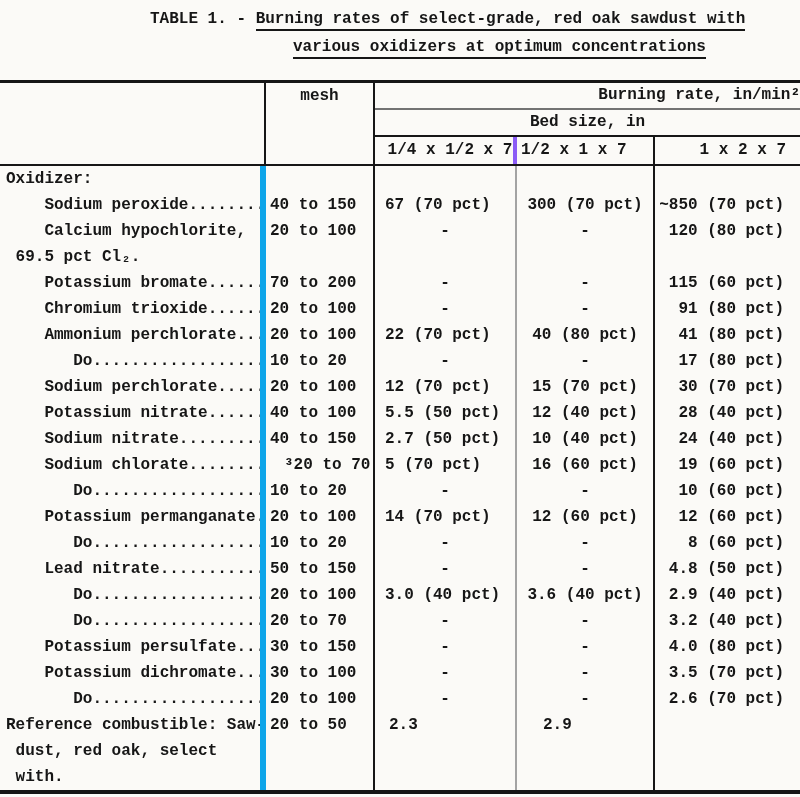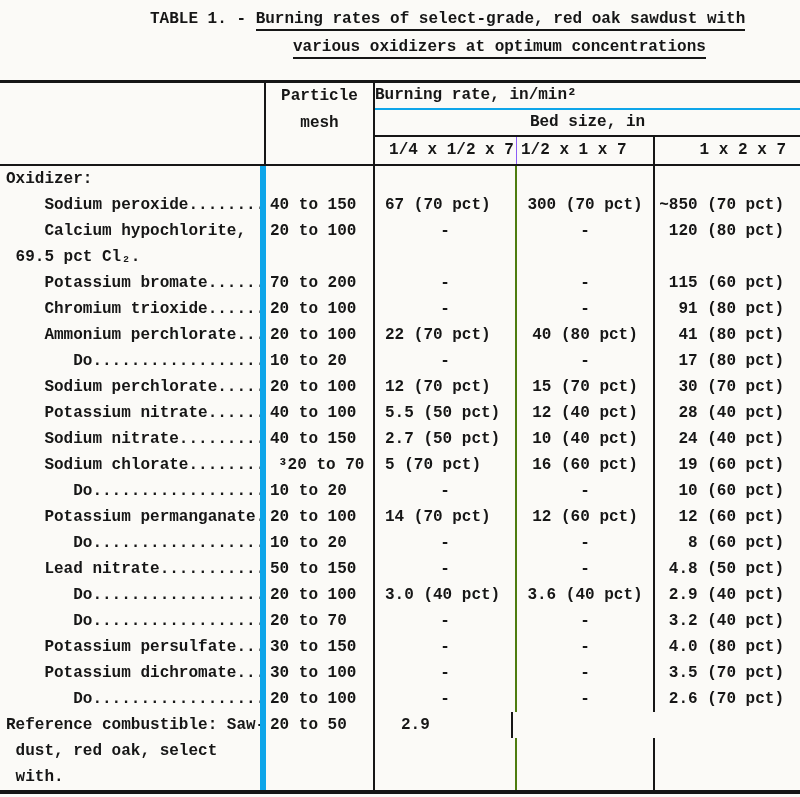--- a/index.html
+++ b/index.html
@@ -22,33 +22,33 @@
   .tablebox { position: absolute; top: 80px; left: 0; width: 800px; }
   .rule { background: #161616; width: 800px; }
   .top-rule { height: 3px; }
   .mid-rule { height: 2px; }
   .bottom-rule { height: 4px; }
 
   .header { display: flex; height: 81px; font-size: 16px; }
   .h-col1 { width: 266px; border-right: 2px solid #161616; }
   .h-col2 { width: 109px; border-right: 2px solid #161616; text-align: center; line-height: 27px; }
   .h-group { flex: 1; display: flex; flex-direction: column; }
-  .h-burn { height: 27px; line-height: 25px; text-align: left; border-bottom: 2px solid #0ea5e9; }
+  .h-burn { height: 27px; line-height: 25px; text-align: right; border-bottom: 2px solid #737373; }
   .h-bed  { height: 27px; line-height: 25px; text-align: center; border-bottom: 2px solid #161616; }
   .h-cols { flex: 1; display: flex; line-height: 26px; }
-  .h-c1 { width: 142px; border-right: 1px solid #8b5cf6; text-align: center; white-space: pre; padding-left: 12px; }
+  .h-c1 { width: 142px; border-right: 4px solid #8b5cf6; text-align: center; white-space: pre; padding-left: 12px; }
   .h-c2 { width: 138px; border-right: 2px solid #161616; padding-left: 4px; white-space: pre; }
   .h-c3 { flex: 1; text-align: right; padding-right: 14px; white-space: pre; }
 
   .tbody { font-size: 16px; }
   .row { display: flex; height: 26px; line-height: 26px; }
   .lbl  { width: 266px; border-right: 6px solid #0ea5e9; padding-left: 6px;  white-space: pre; overflow: hidden; }
   .size { width: 109px; border-right: 2px solid #161616; padding-left: 4px; white-space: pre; overflow: hidden; }
-  .size.sup3 { padding-left: 12px; }
-  .c1 { width: 142px; border-right: 2px solid #4d7c0f; padding-left: 10px; white-space: pre; overflow: hidden; }
+  .size.sup3 { padding-left: 18px; }
+  .c1 { width: 142px; border-right: 2px solid #a3a3a3; padding-left: 10px; white-space: pre; overflow: hidden; }
   .c2 { width: 138px; border-right: 2px solid #161616; text-align: center; white-space: pre; overflow: hidden; }
   .c3 { flex: 1; text-align: right; padding-right: 16px; white-space: pre; overflow: hidden; }
   .c1.dash { text-align: center; padding-left: 0; }
   .row.ref .c1 { padding-left: 14px; }
   .row.ref .c2 { text-align: left; padding-left: 26px; }
   .row.ref .c3 { text-align: left; padding-right: 0; padding-left: 10px; }
 </style>
 </head>
 <body>
 
@@ -56,21 +56,20 @@
 
   <div class="title1"><span>TABLE 1. - </span><span class="u">Burning rates of select-grade, red oak sawdust with</span></div>
   <div class="title2"><span class="u">various oxidizers at optimum concentrations</span></div>
 
   <div class="tablebox">
     <div class="rule top-rule"></div>
 
     <div class="header">
       <div class="h-col1"></div>
       <div class="h-col2">
-        <div>Particle</div>
         <div>mesh</div>
       </div>
       <div class="h-group">
         <div class="h-burn">Burning rate, in/min²</div>
         <div class="h-bed">Bed size, in</div>
         <div class="h-cols">
           <div class="h-c1">1/4 x 1/2 x 7</div>
           <div class="h-c2">1/2 x 1 x 7</div>
           <div class="h-c3">1 x 2 x 7</div>
         </div>
@@ -222,20 +221,21 @@
         <div class="row">
           <div class="lbl">       Do..................</div>
           <div class="size">20 to 100</div>
           <div class="c1 dash">-</div>
           <div class="c2 dash">-</div>
           <div class="c3">2.6 (70 pct)</div>
         </div>
         <div class="row ref">
           <div class="lbl">Reference combustible: Saw-</div>
           <div class="size">20 to 50</div>
+          <div class="c1">2.3</div>
           <div class="c2">2.9</div>
         </div>
         <div class="row ref">
           <div class="lbl"> dust, red oak, select</div>
           <div class="size"></div>
           <div class="c1"></div>
           <div class="c2"></div>
           <div class="c3"></div>
         </div>
         <div class="row ref">

